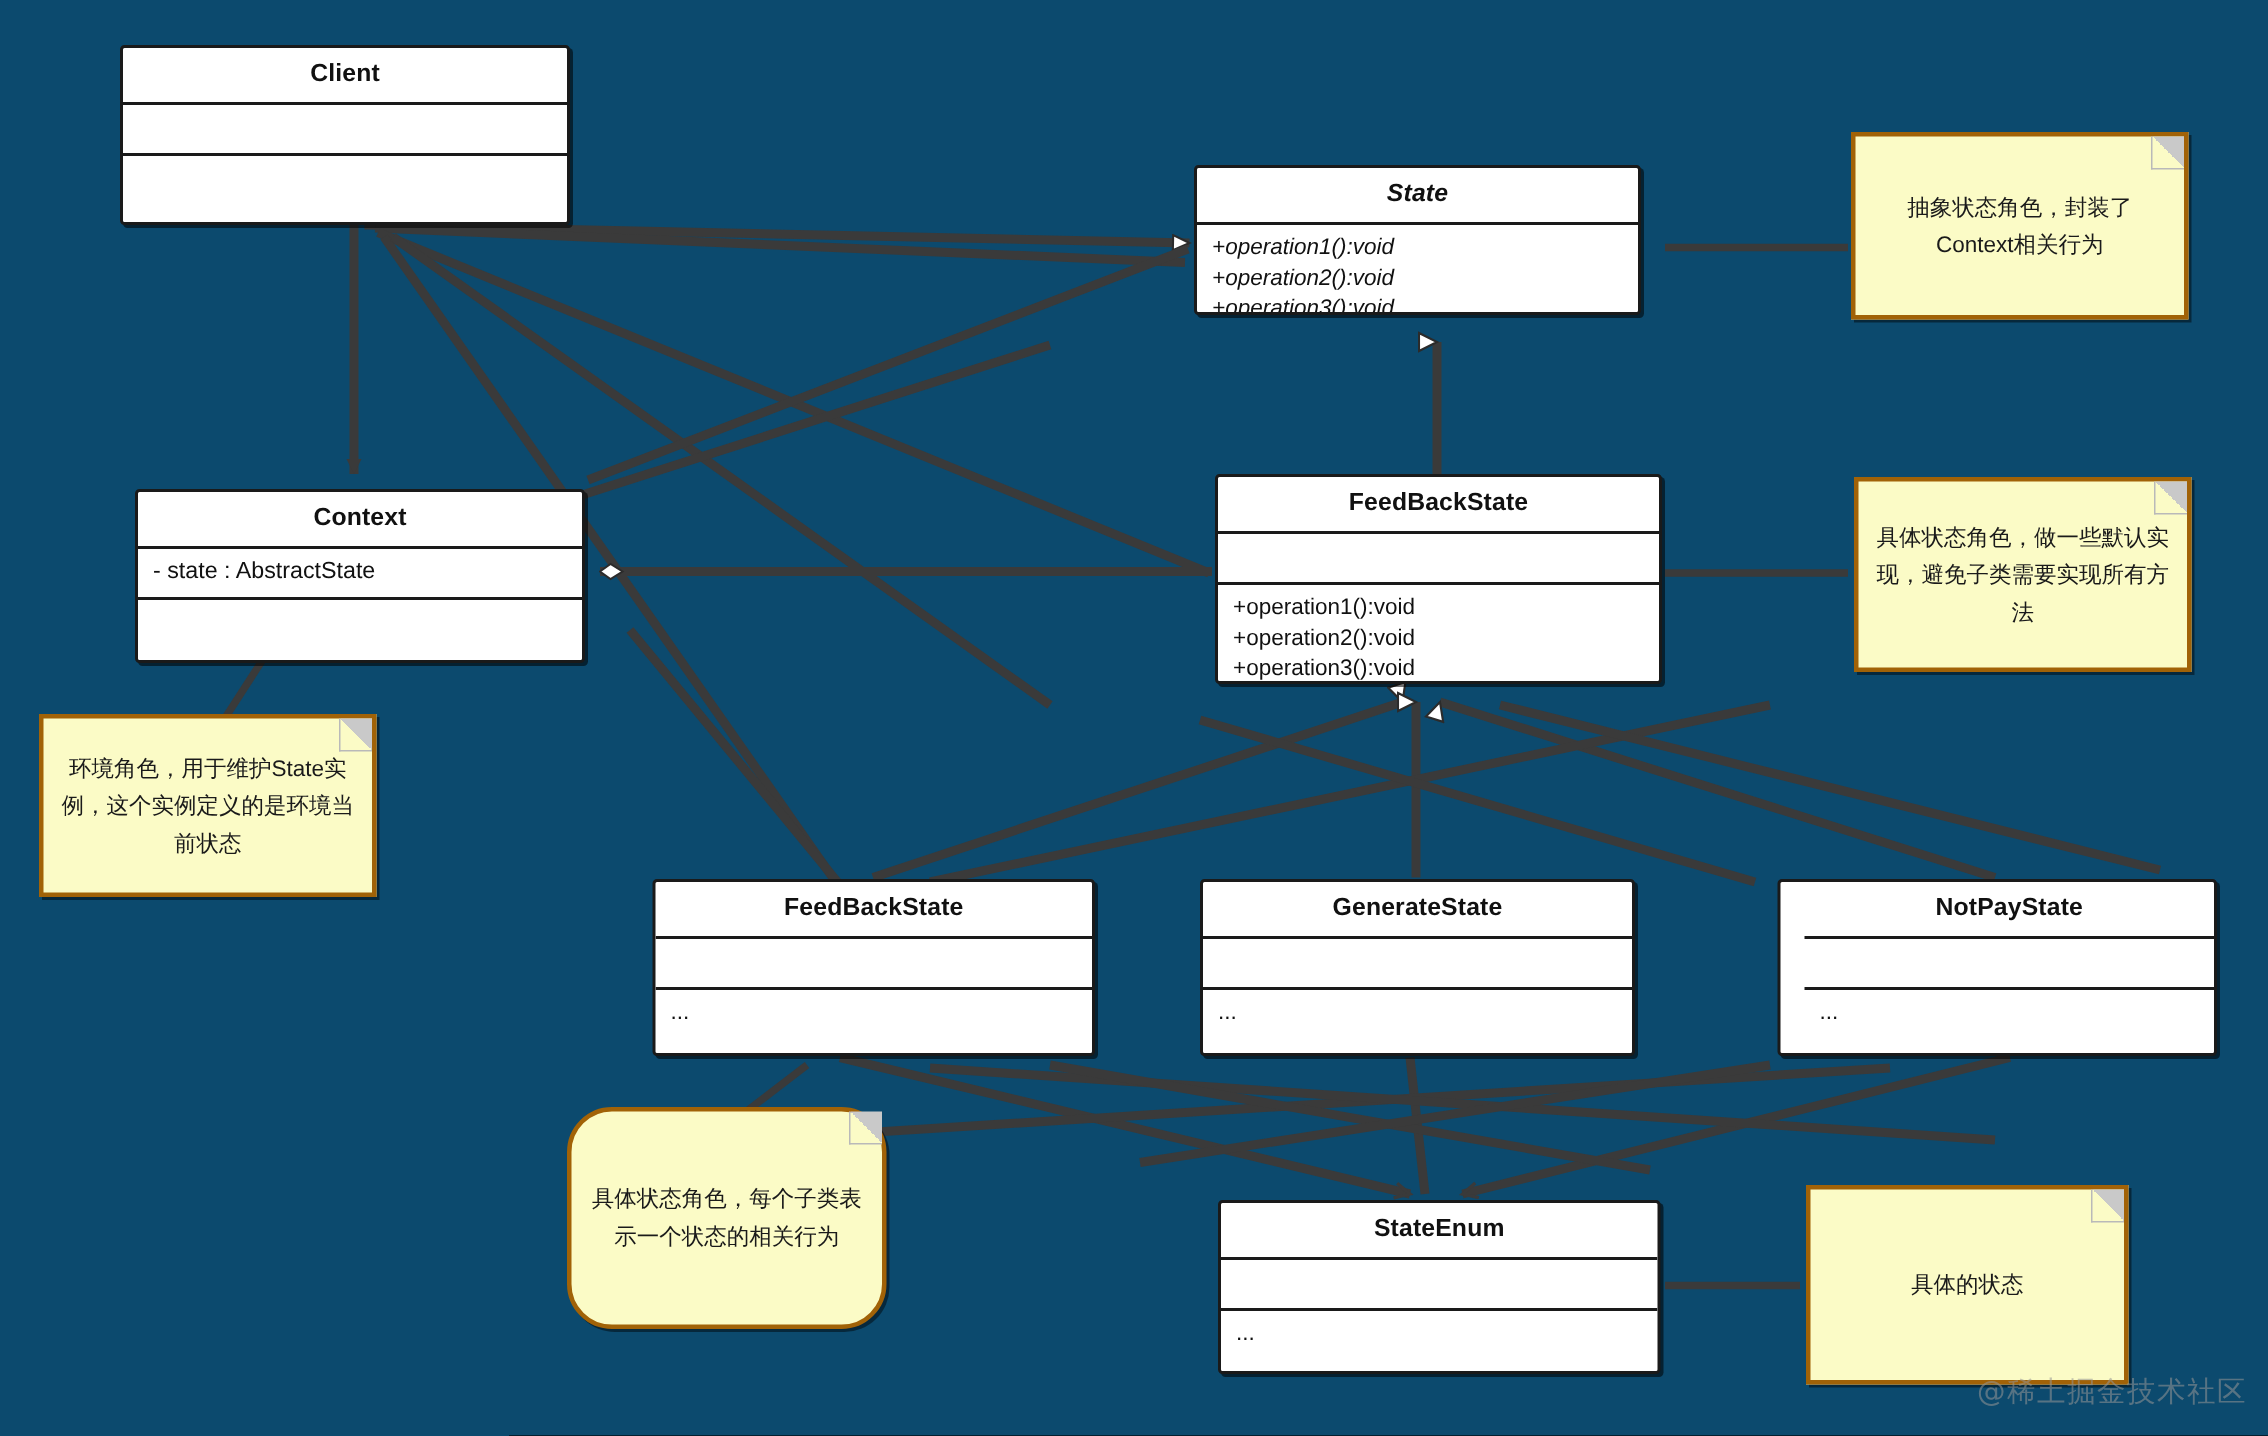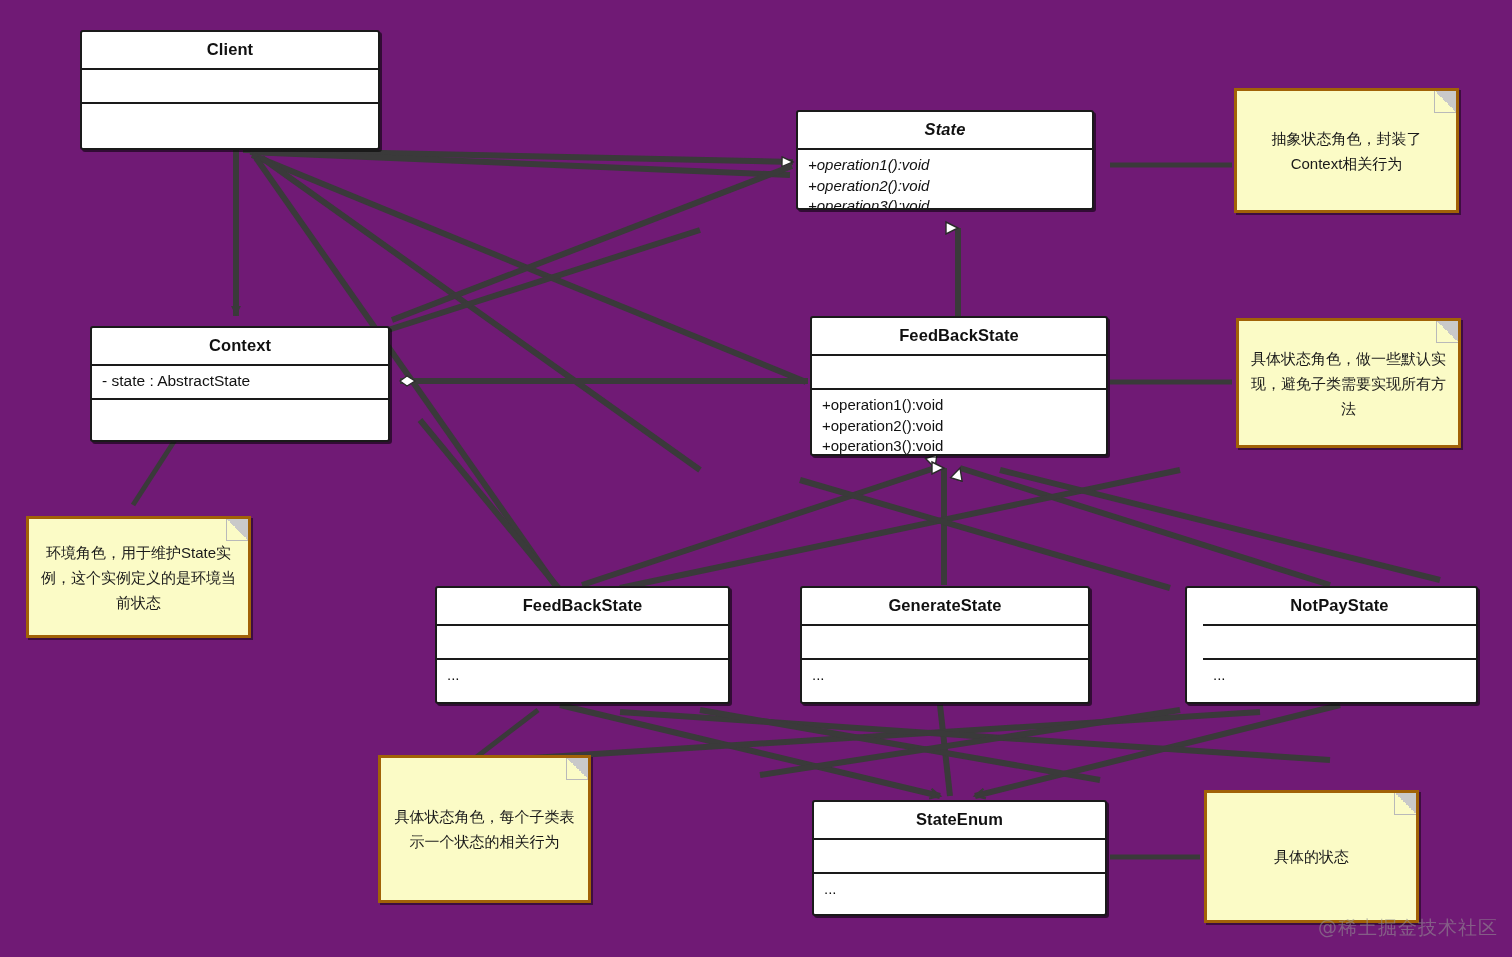--- a/index.html
+++ b/index.html
@@ -11,21 +11,21 @@
   body {
     width: 1512px; height: 957px;
     font-family: "Liberation Sans", "DejaVu Sans", sans-serif;
     overflow: hidden;
     position: relative;
   }
   #canvas {
     position: relative;
     width: 1512px;
     height: 957px;
-    background: #701a75;
+    background: #0c4a6e;
   }
   #edges {
     position: absolute;
     left: 0; top: 0;
     width: 1512px; height: 957px;
     pointer-events: none;
   }
 
   
   .uml-class {
@@ -263,26 +263,26 @@
   <div class="note" style="left:1234px; top:88px; width:225px; height:125px;">
     <span class="fold"></span>
     <span class="note-text">抽象状态角色，封装了Context相关行为</span>
   </div>
 
   <div class="note" style="left:1236px; top:318px; width:225px; height:130px;">
     <span class="fold"></span>
     <span class="note-text">具体状态角色，做一些默认实现，避免子类需要实现所有方法</span>
   </div>
 
-  <div class="note" style="left:26px; top:516px; width:225px; height:122px;">
+  <div class="note" style="left:26px; top:476px; width:225px; height:122px;">
     <span class="fold"></span>
     <span class="note-text">环境角色，用于维护State实例，这个实例定义的是环境当前状态</span>
   </div>
 
-  <div class="note" style="left:378px; top:755px; width:213px; height:148px;">
+  <div class="note" style="left:378px; top:738px; width:213px; height:148px;border-radius:30px;">
     <span class="fold"></span>
     <span class="note-text">具体状态角色，每个子类表示一个状态的相关行为</span>
   </div>
 
   <div class="note" style="left:1204px; top:790px; width:215px; height:133px;">
     <span class="fold"></span>
     <span class="note-text">具体的状态</span>
   </div>
 
   <div class="watermark">@稀土掘金技术社区</div>

